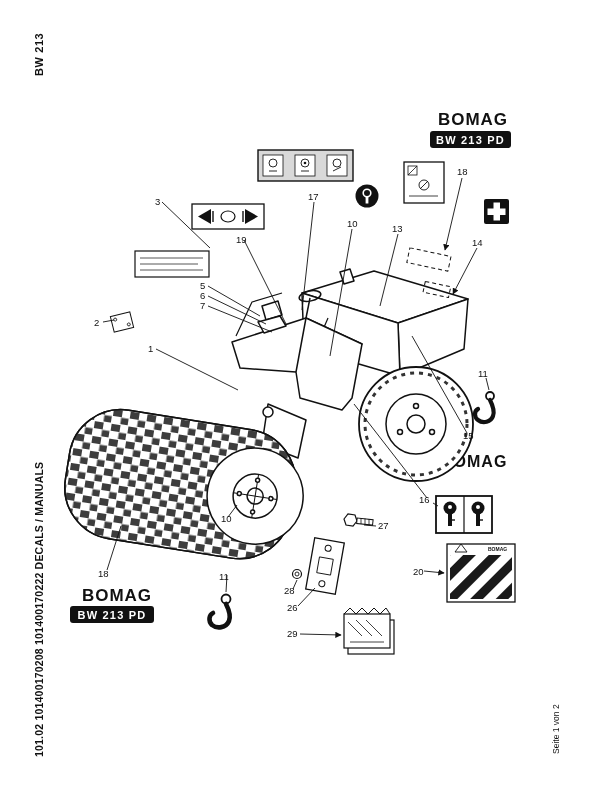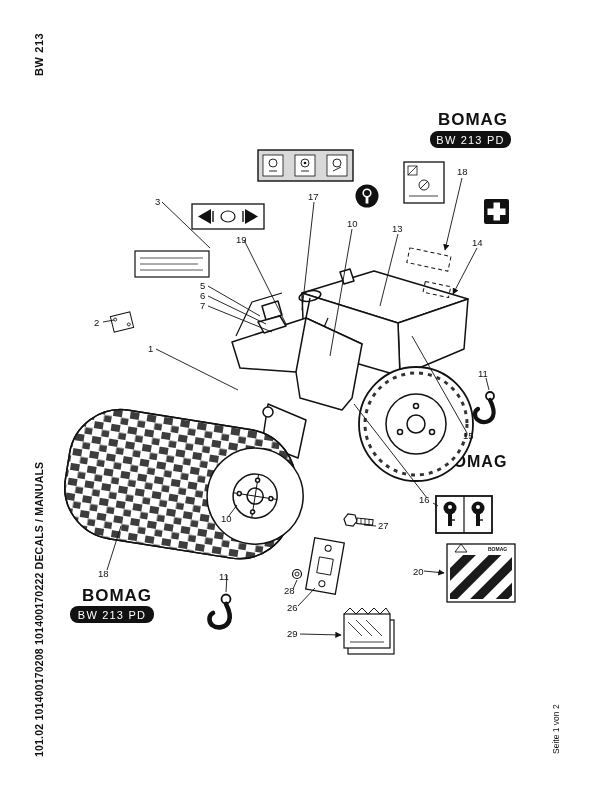--- a/index.html
+++ b/index.html
@@ -7,22 +7,22 @@
         font-family:"Liberation Sans",sans-serif;color:#111;}
   .vt{position:absolute;transform-origin:left top;transform:rotate(-90deg);
       white-space:nowrap;font-weight:700;}
   #model-vert{left:33px;top:76px;font-size:11px;letter-spacing:.6px;}
   #catalog-vert{left:33px;top:757px;font-size:10.5px;letter-spacing:.2px;}
   #page-note{left:551px;top:754px;font-size:8.5px;font-weight:400;}
   .bomag{position:absolute;font-weight:800;letter-spacing:1px;}
   #bomag-top{left:433px;top:110px;font-size:17px;width:80px;text-align:center;}
   #bomag-side{left:441px;top:453px;font-size:16px;}
   #bomag-bottom{left:77px;top:586px;font-size:17px;width:80px;text-align:center;}
-  .badge{position:absolute;background:#111;color:#fff;border-radius:8px;display:flex;
-         align-items:center;justify-content:center;font-size:11px;font-weight:400;
+  .badge{position:absolute;background:#111;color:#fff;border-radius:3px;display:flex;
+         align-items:center;justify-content:center;font-size:11px;font-weight:700;
          letter-spacing:1.2px;}
   #badge-top{left:430px;top:131px;width:81px;height:17px;}
   #badge-bottom{left:70px;top:606px;width:84px;height:17px;}
   svg.art{position:absolute;left:0;top:0;}
   .co{font-size:9.5px;fill:#111;}
 </style>
 </head>
 <body>
 
 <div class="page">

